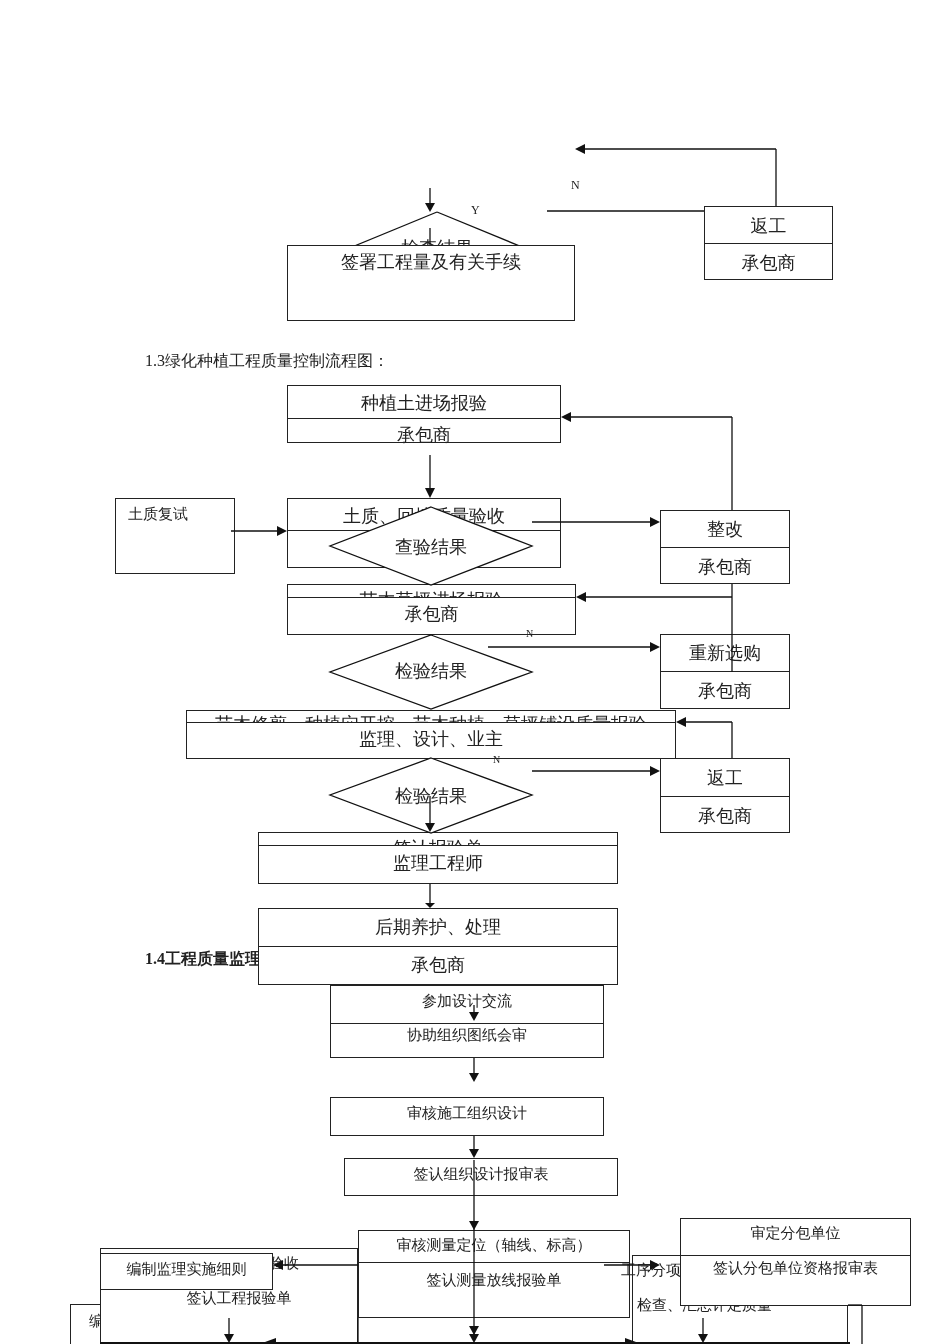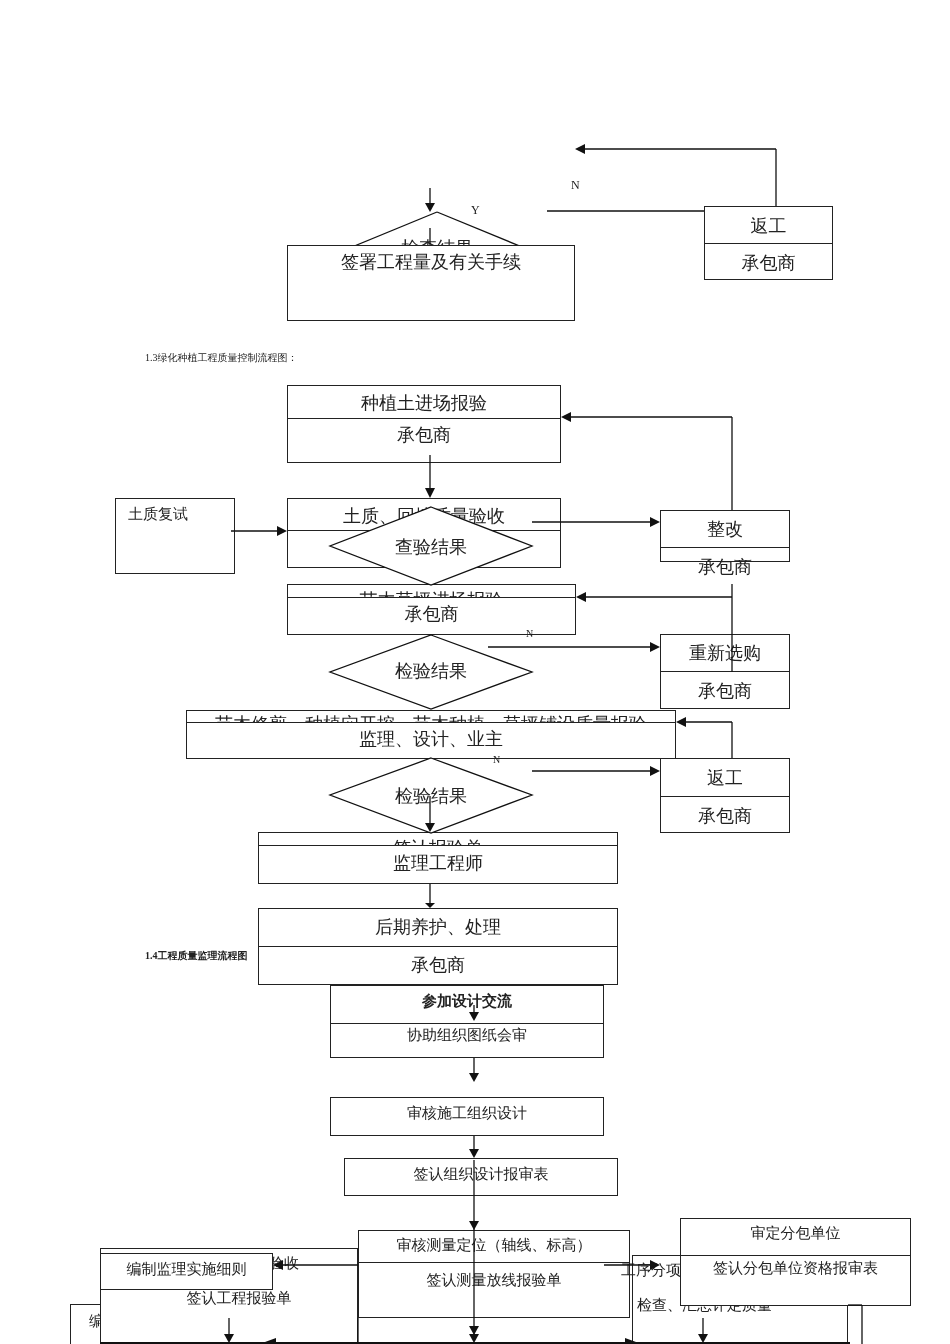--- a/index.html
+++ b/index.html
@@ -4,21 +4,21 @@
 <style>
   html,body{margin:0;padding:0;background:#fff;}
   #page{position:relative;width:950px;height:1344px;overflow:hidden;background:#fff;
         font-family:"Liberation Serif","DejaVu Serif",serif;color:#222;}
   .abs{position:absolute;}
   .box{position:absolute;border:1.3px solid #222;background:#fff;box-sizing:border-box;}
   .row{position:absolute;left:0;right:0;text-align:center;white-space:nowrap;}
   .divider{position:absolute;left:0;right:0;height:0;border-top:1.3px solid #222;}
   .f18{font-size:18px;}
   .f15{font-size:15px;}
-  .heading{position:absolute;font-size:10px;white-space:nowrap;font-family:Liberation Serif, serif;}
+  .heading{position:absolute;font-size:16px;white-space:nowrap;font-family:Liberation Serif, serif;}
   .heading.bold{font-weight:bold;}
   .lbl{position:absolute;font-size:12px;white-space:nowrap;}
   .diamond{position:absolute;overflow:visible;}
   .dlabel{position:absolute;text-align:center;font-size:18px;white-space:nowrap;}
   svg.layer{position:absolute;left:0;top:0;width:950px;height:1344px;overflow:visible;}
   svg line{stroke:#111;stroke-width:1.3;}
   svg polygon.ah{fill:#111;}
 </style>
 </head>
 <body>
@@ -37,36 +37,36 @@
   <div class="lbl" style="left:471px;top:203px;">Y</div>
   <div class="lbl" style="left:571px;top:178px;">N</div>
   <div class="box" style="left:704px;top:206px;width:129px;height:74px;">
     <div class="row f18" style="top:7px;">返工</div>
     <div class="divider" style="top:36px;"></div>
     <div class="row f18" style="top:44px;">承包商</div>
   </div>
 
   <div class="heading" style="left:145px;top:351px;">1.3绿化种植工程质量控制流程图：</div>
 
-  <div class="box" style="left:287px;top:385px;width:274px;height:78px;">
+  <div class="box" style="left:287px;top:385px;width:274px;height:58px;">
     <div class="row f18" style="top:5px;">种植土进场报验</div>
     <div class="divider" style="top:32px;"></div>
     <div class="row f18" style="top:37px;">承包商</div>
   </div>
 
   <div class="box" style="left:115px;top:498px;width:120px;height:76px;">
     <div class="abs f15" style="left:12px;top:6px;white-space:nowrap;">土质复试</div>
   </div>
 
   <div class="box" style="left:287px;top:498px;width:274px;height:70px;">
     <div class="row f18" style="top:5px;">土质、回填质量验收</div>
     <div class="divider" style="top:31px;"></div>
   </div>
 
-  <div class="box" style="left:660px;top:510px;width:130px;height:52px;">
+  <div class="box" style="left:660px;top:510px;width:130px;height:74px;">
     <div class="row f18" style="top:6px;">整改</div>
     <div class="divider" style="top:36px;"></div>
     <div class="row f18" style="top:44px;">承包商</div>
   </div>
 
   <div class="box" style="left:287px;top:584px;width:289px;height:51px;">
     <div class="row f18" style="top:3px;">苗木草坪进场报验</div>
   </div>
   <div class="box" style="left:287px;top:597px;width:289px;height:38px;">
     <div class="row f18" style="top:4px;">承包商</div>
@@ -100,21 +100,21 @@
 
   <div class="heading bold" style="left:145px;top:949px;">1.4工程质量监理流程图</div>
 
   <div class="box" style="left:258px;top:908px;width:360px;height:77px;">
     <div class="row f18" style="top:6px;">后期养护、处理</div>
     <div class="divider" style="top:37px;"></div>
     <div class="row f18" style="top:44px;">承包商</div>
   </div>
 
   <div class="box" style="left:330px;top:985px;width:274px;height:73px;">
-    <div class="row f15" style="top:6px;font-weight:bold;">参加设计交流</div>
+    <div class="row f15" style="top:6px;">参加设计交流</div>
     <div class="divider" style="top:37px;"></div>
     <div class="row f15" style="top:40px;">协助组织图纸会审</div>
   </div>
 
   <div class="box" style="left:344px;top:1158px;width:274px;height:38px;">
     <div class="row f15" style="top:6px;">签认组织设计报审表</div>
   </div>
 
   <div class="box" style="left:330px;top:1097px;width:274px;height:39px;">
     <div class="row f15" style="top:6px;">审核施工组织设计</div>

